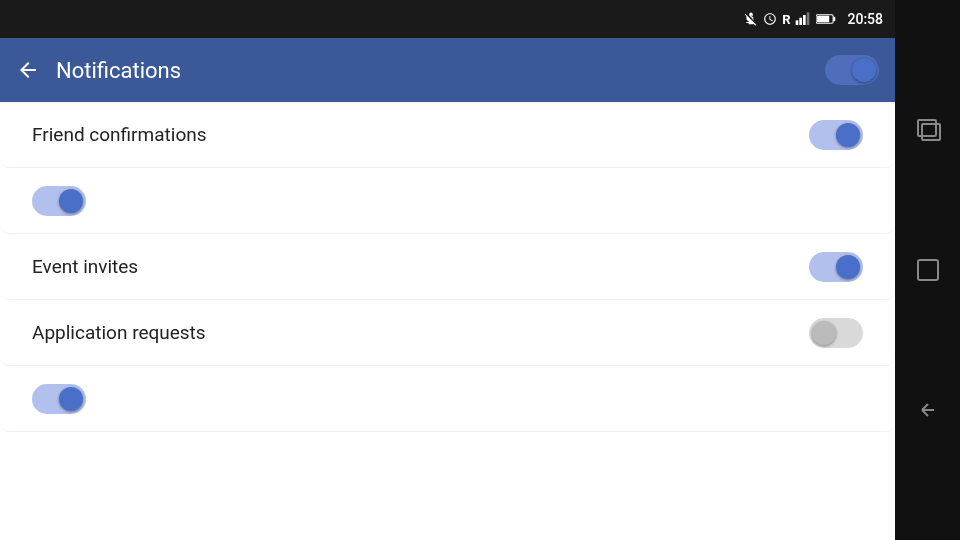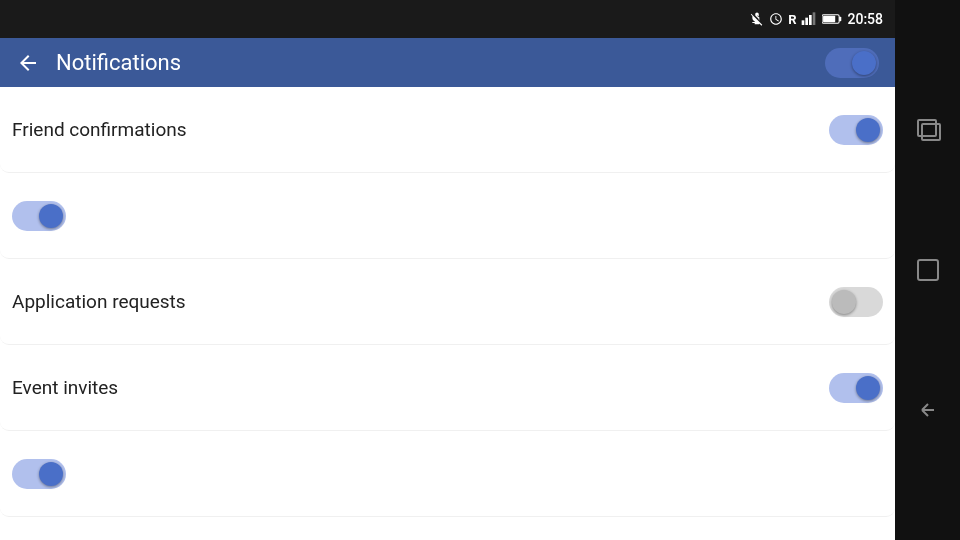--- a/index.html
+++ b/index.html
@@ -36,25 +36,26 @@
     .status-icons {
       display: flex;
       align-items: center;
       gap: 5px;
     }
 
     .status-time {
       color: #fff;
       font-size: 14px;
       font-weight: 500;
+      margin-left: 6px;
     }
 
     
     .app-bar {
-      height: 49px;
+      height: 64px;
       background: #3b5998;
       display: flex;
       align-items: center;
       padding: 0 16px;
     }
 
     .back-btn {
       color: #fff;
       font-size: 22px;
       cursor: pointer;
@@ -115,22 +116,22 @@
 
     
     .settings-list {
       flex: 1;
       background: #fff;
     }
 
     .setting-item {
       display: flex;
       align-items: center;
-      padding: 0 12px;
-      height: 86px;
+      padding: 0 32px;
+      height: 66px;
       border-bottom: 1px solid #f0f0f0;
       border-radius: 9px;
     }
 
     .setting-label {
       flex: 1;
       font-size: 19px;
       color: #222;
       font-weight: 400;
     }
@@ -215,30 +216,30 @@
     </div>
 
     <div class="setting-item">
       <div class="toggle on">
         <div class="toggle-track"></div>
         <div class="toggle-thumb"></div>
       </div>
     </div>
 
     <div class="setting-item">
+      <span class="setting-label">Event invites</span>
+      <div class="toggle on">
+        <div class="toggle-track"></div>
+        <div class="toggle-thumb"></div>
+      </div>
+    </div>
+
+    <div class="setting-item">
       <span class="setting-label">Application requests</span>
       <div class="toggle off">
-        <div class="toggle-track"></div>
-        <div class="toggle-thumb"></div>
-      </div>
-    </div>
-
-    <div class="setting-item">
-      <span class="setting-label">Event invites</span>
-      <div class="toggle on">
         <div class="toggle-track"></div>
         <div class="toggle-thumb"></div>
       </div>
     </div>
 
     <div class="setting-item">
       <div class="toggle on">
         <div class="toggle-track"></div>
         <div class="toggle-thumb"></div>
       </div>

